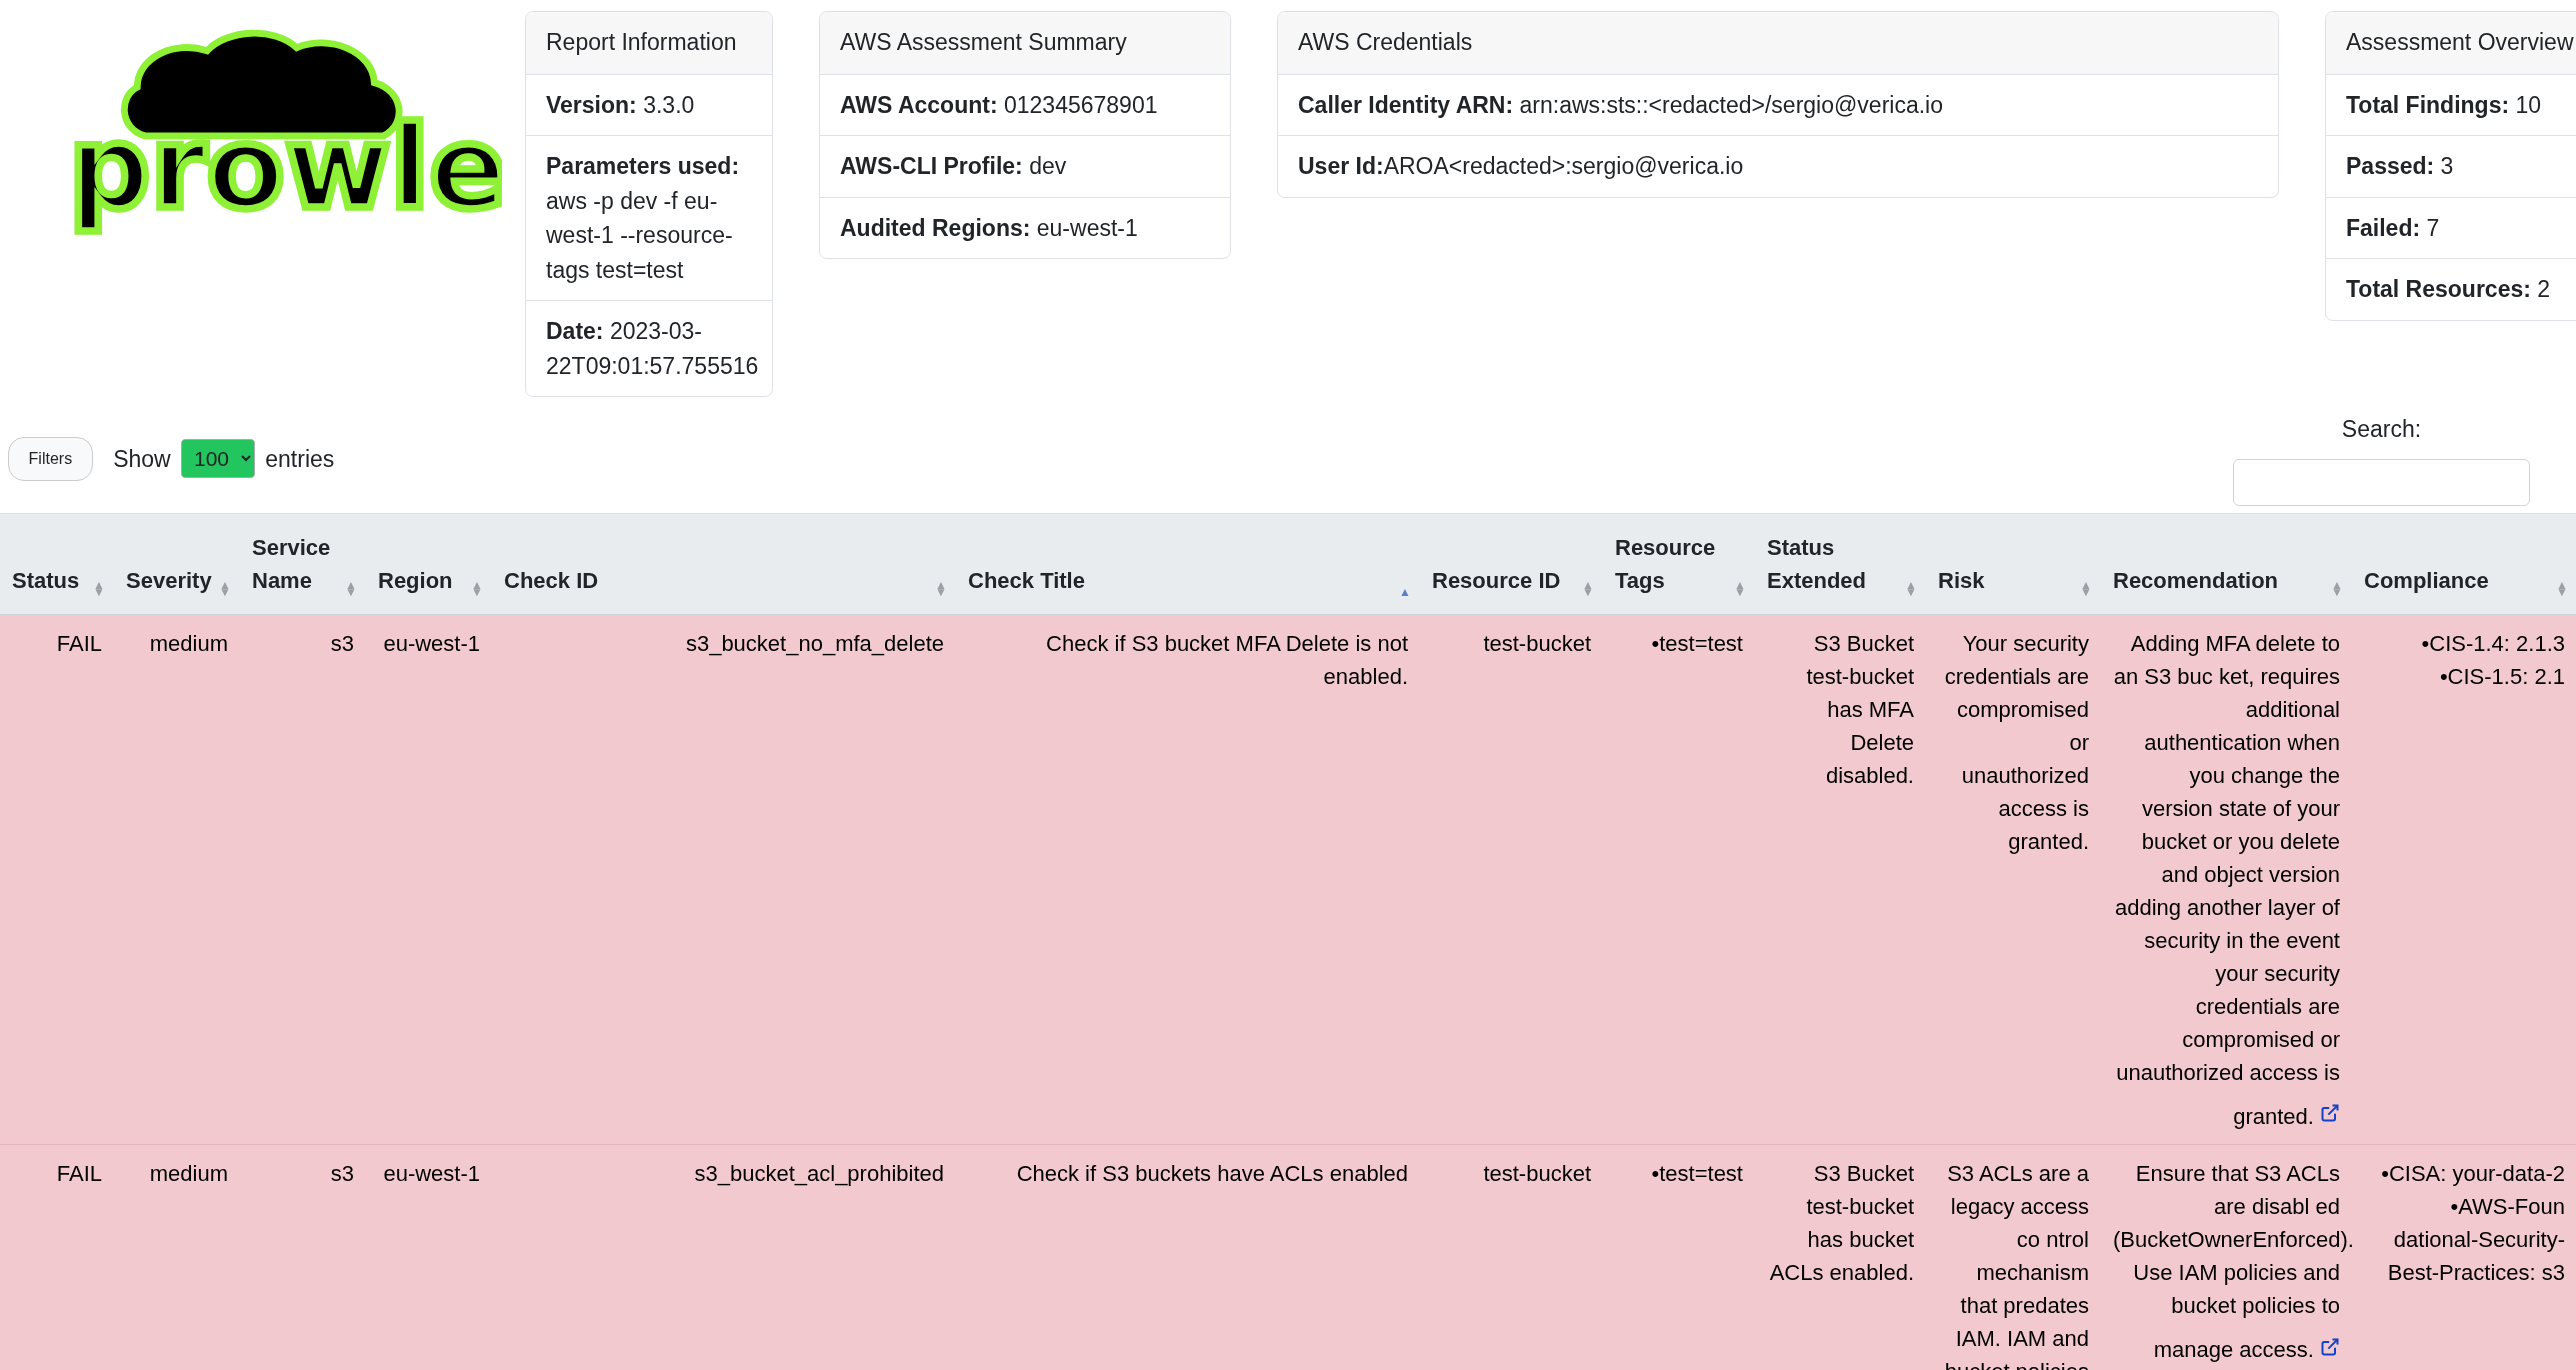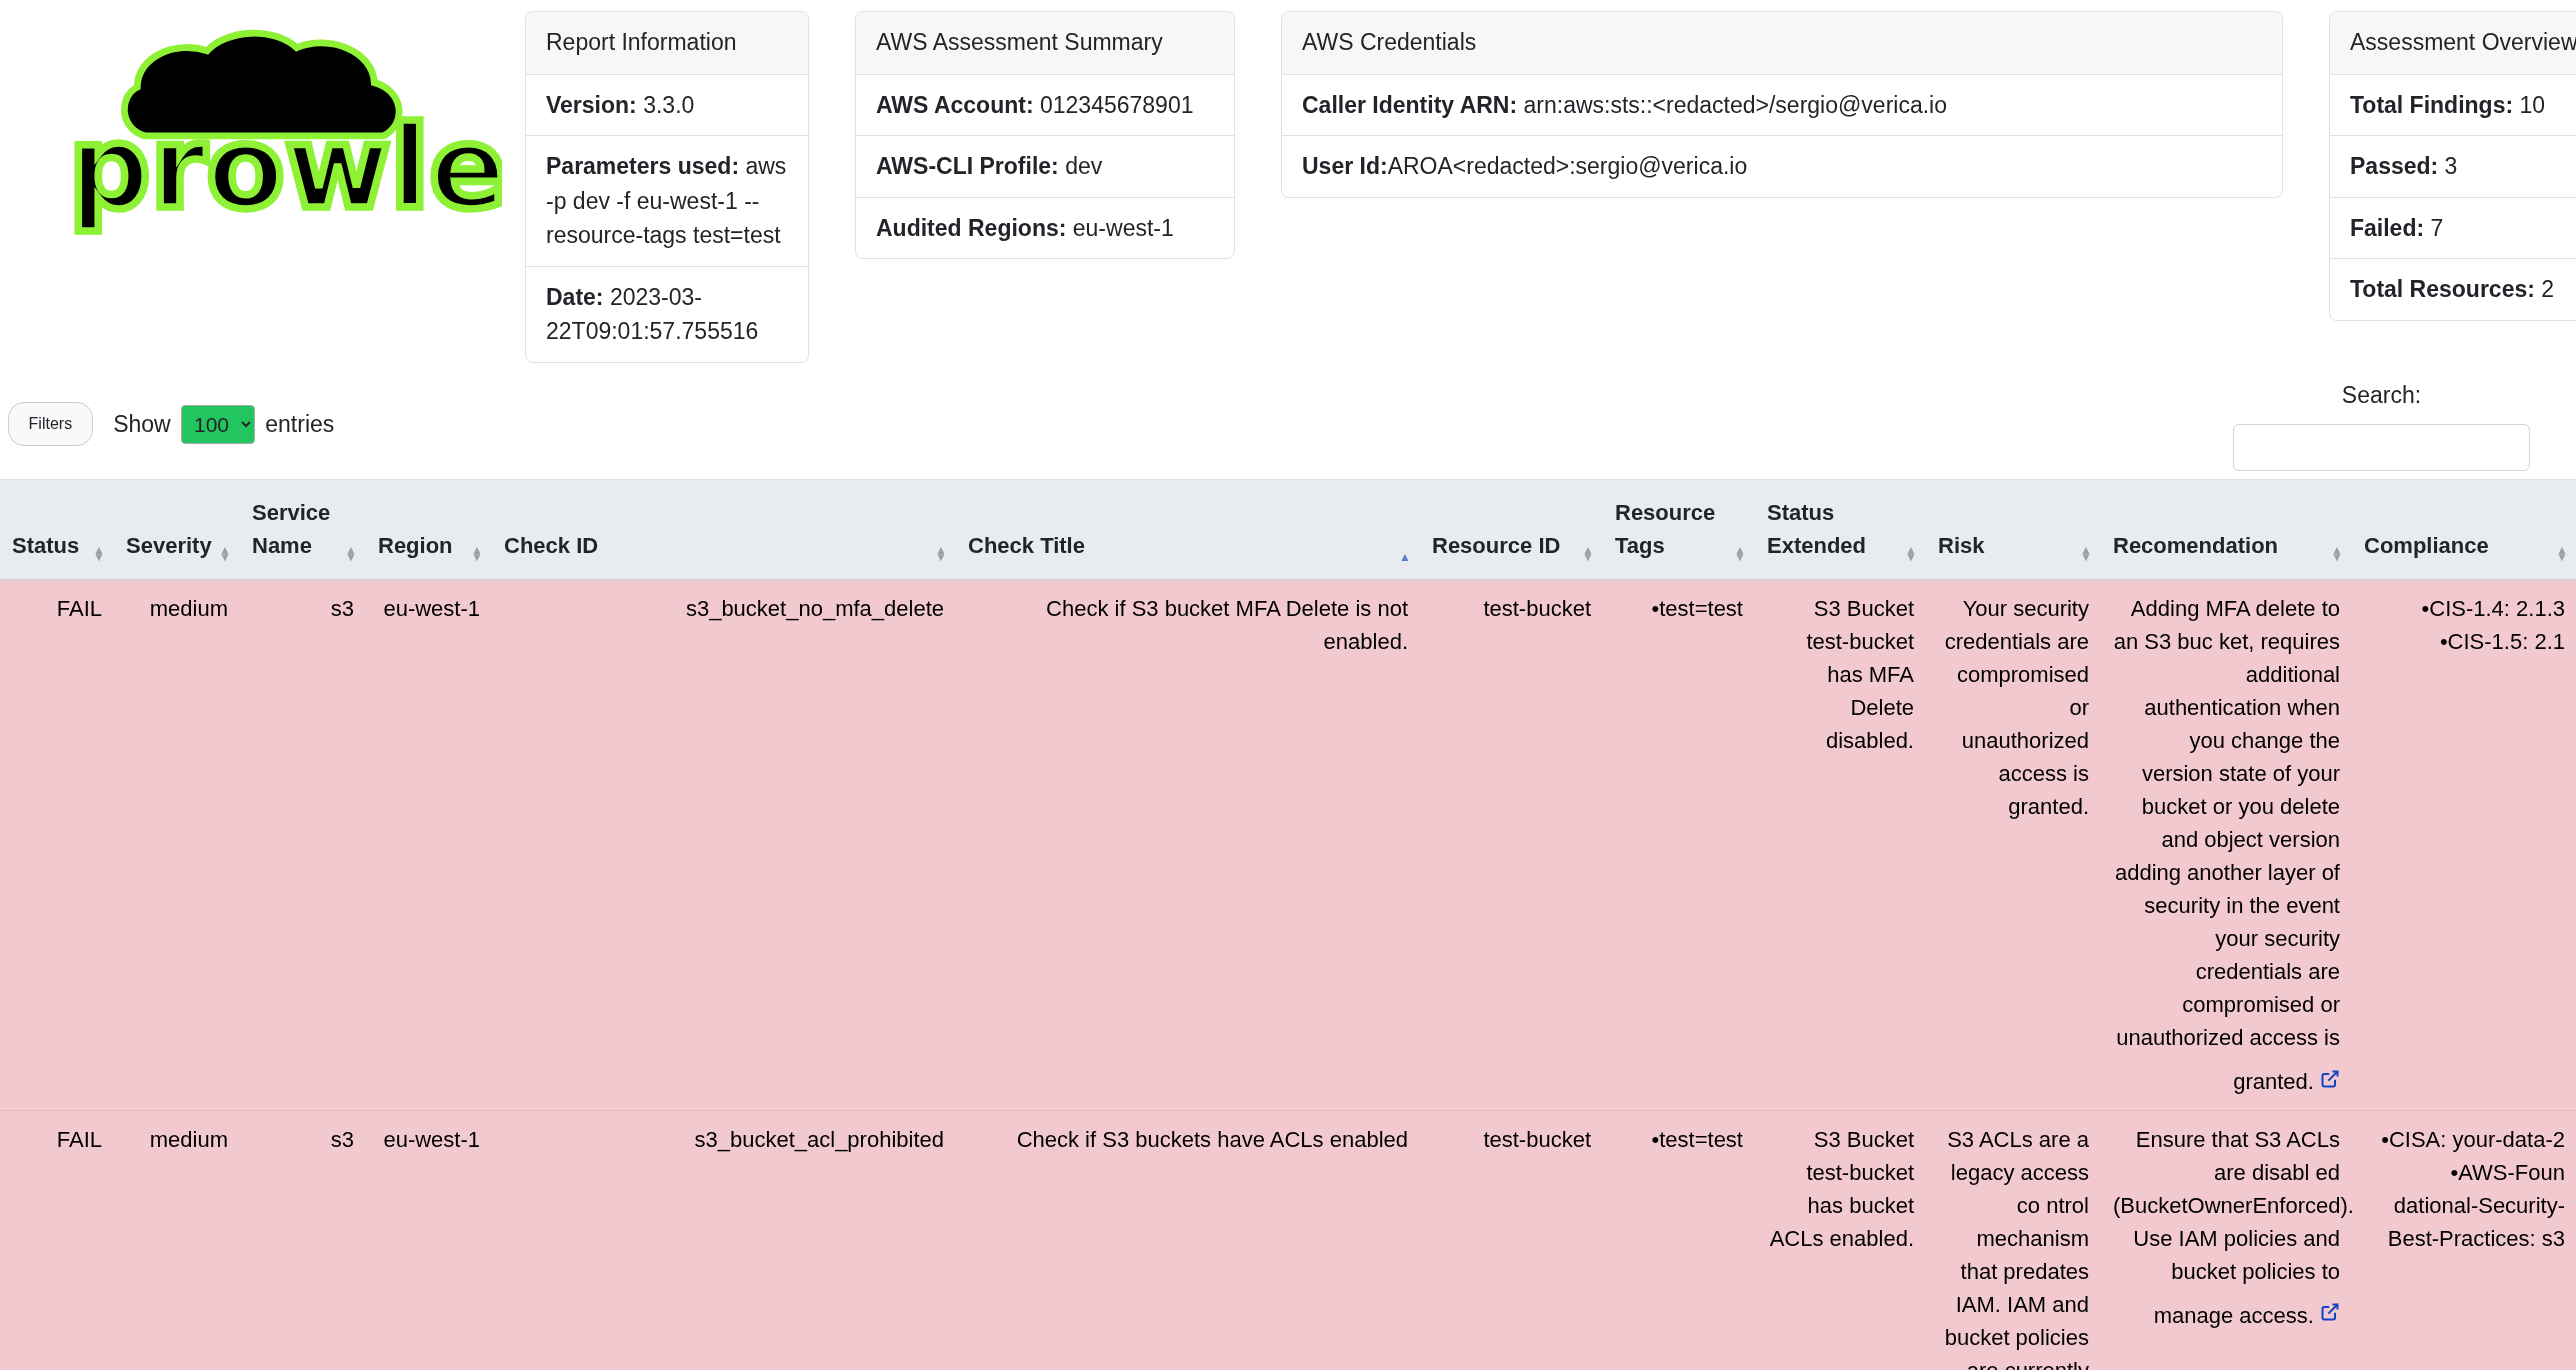--- a/index.html
+++ b/index.html
@@ -55,22 +55,22 @@
   }
   .card-row {
     padding: 13px 20px;
     border-bottom: 0.8px solid #dee2e6;
     font-size: 23px;
     color: #212529;
   }
   .card-row:last-child { border-bottom: none; }
   .card-row b { font-weight: bold; }
 
-  .card-report { width: 284px; }
-  .card-summary { width: 380px; }
+  .card-report { width: 248px; }
+  .card-summary { width: 412px; }
   .card-creds { width: 1002px; }
   .card-overview { width: 396px; margin-right: 0; }
 
   
   .controls {
     display: flex;
     align-items: center;
     padding: 15px 46px 7.6px 7.6px;
     position: relative;
   }

